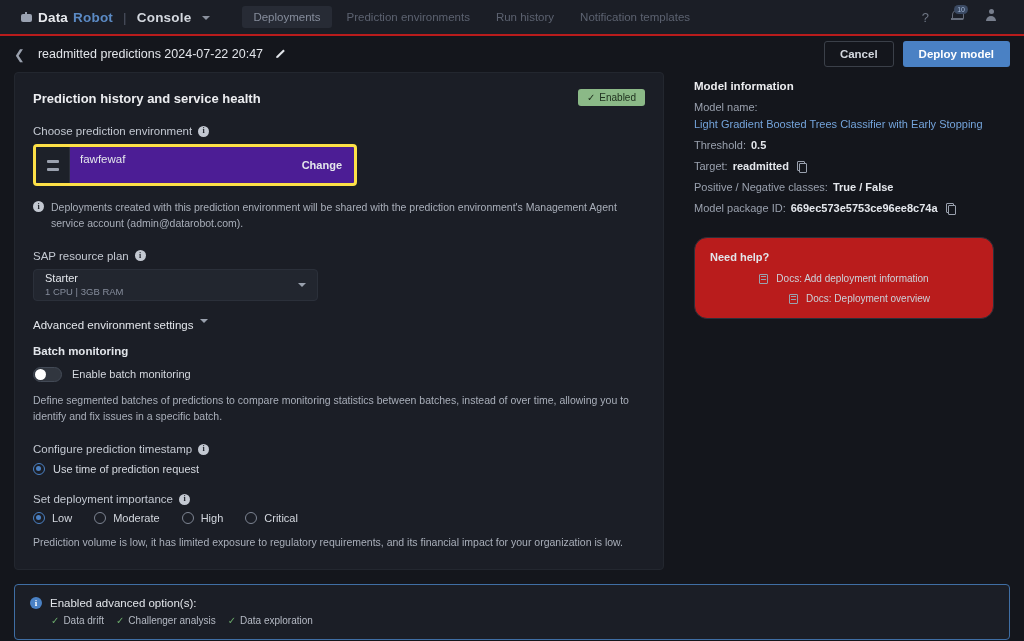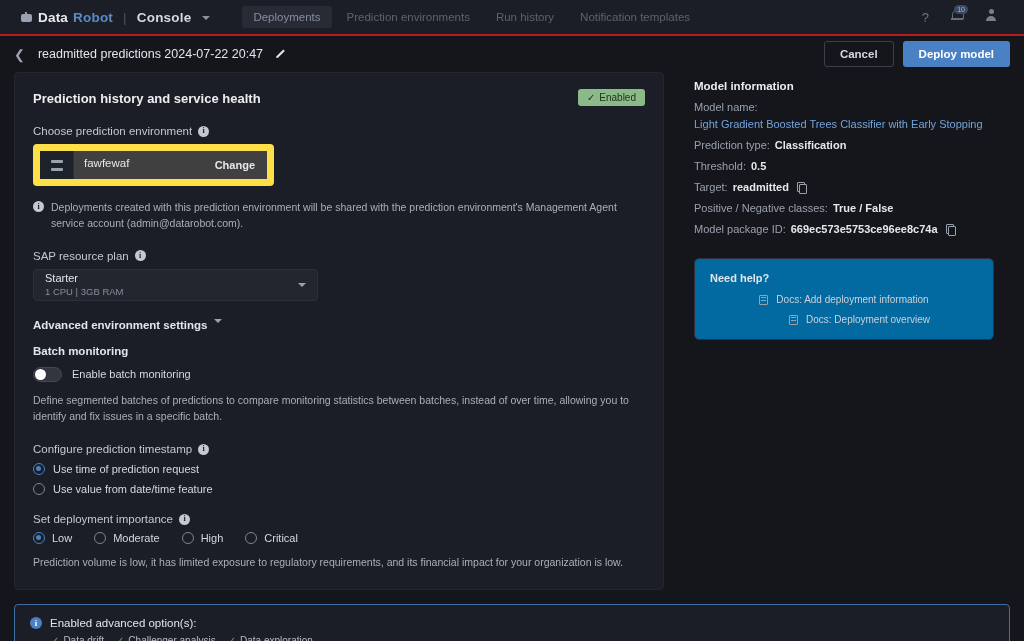--- a/index.html
+++ b/index.html
@@ -108,22 +108,22 @@
     font-size: 11.5px; color: #c3c8d1; display: flex; align-items: center; gap: 6px; margin-bottom: 7px;
   }
   .info-dot {
     width: 11px; height: 11px; border-radius: 50%; background: #c3c8d1; color: #1b1e26;
     font-size: 8px; font-weight: bold; display: inline-flex; align-items: center; justify-content: center;
     font-family: "Liberation Serif", serif; line-height: 1;
   }
 
   
   .env-card {
-    background: #404040; border: 7px solid #fde047; border-radius: 4px;
-    display: flex; align-items: stretch; height: 42px; width: 241px; overflow: hidden;
+    background: #4c1d95; border: 3px solid #fde047; border-radius: 4px;
+    display: flex; align-items: stretch; height: 42px; width: 324px; overflow: hidden;
   }
   .env-icon-box {
     width: 34px; background: #1d2129; display: flex; align-items: center; justify-content: center;
     border-right: 1px solid #2b303a;
   }
   .stack-ic { width: 12px; height: 11px; display: flex; flex-direction: column; justify-content: space-between; }
   .stack-ic span { display: block; height: 3px; background: #9aa1ae; border-radius: 1px; }
   .env-body { flex: 1; padding: 6px 0 0 10px; }
   .env-name { font-size: 11.5px; color: #e4e7ec; line-height: 1.2; }
   .env-meta { font-size: 9.5px; color: #868d9c; margin-top: 3px; }
@@ -143,21 +143,21 @@
     border-radius: 4px; display: flex; align-items: center; padding: 0 11px; cursor: pointer;
   }
   .select-box .sel-main { font-size: 11px; color: #e4e7ec; line-height: 1.25; }
   .select-box .sel-sub { font-size: 9.5px; color: #868d9c; margin-top: 1px; }
   .sel-caret {
     margin-left: auto; width: 0; height: 0; border-left: 4px solid transparent;
     border-right: 4px solid transparent; border-top: 4.5px solid #9aa1ae;
   }
 
   .section-head {
-    display: flex; align-items: flex-start; gap: 7px; font-size: 11.5px; font-weight: bold; color: #e2e5ea;
+    display: flex; align-items: flex-start; gap: 7px; font-size: 11.5px; font-weight: normal; color: #e2e5ea;
     cursor: pointer;
   }
   .section-head .chev { width: 0; height: 0; border-left: 4px solid transparent; border-right: 4px solid transparent; border-top: 4.5px solid #9aa1ae; }
 
   .sub-head { font-size: 11.5px; font-weight: bold; color: #e2e5ea; }
 
   .toggle-row { display: flex; align-items: center; gap: 10px; }
   .toggle {
     width: 29px; height: 15px; border-radius: 8px; background: #31363f; border: 1px solid #434a56;
     position: relative; cursor: pointer; flex: none;
@@ -209,22 +209,22 @@
   }
   .copy-ic:before {
     content: ""; position: absolute; left: 0; top: 0; width: 6px; height: 7.5px;
     border: 1.2px solid #9aa1ae; border-radius: 1px;
   }
   .copy-ic:after {
     content: ""; position: absolute; left: 2.5px; top: 2px; width: 6px; height: 7.5px;
     border: 1.2px solid #9aa1ae; border-radius: 1px; background: #14161c;
   }
   .help-box {
-    margin-top: 23px; border: 1px solid #2b303a; border-radius: 5px; padding: 13px 15px 14px 15px;
-    background: #0369a1;
+    margin-top: 23px; border: 1px solid #2b303a; border-radius: 13px; padding: 13px 15px 14px 15px;
+    background: #b91c1c;
   }
   .help-title { font-size: 11px; font-weight: bold; color: #e2e5ea; margin-bottom: 10px; }
   .help-link { display: flex; align-items: center; gap: 8px; font-size: 10px; color: #ccd1d9; margin-bottom: 9px; cursor: pointer; justify-content: center; }
   .help-link:last-child { margin-bottom: 0; padding-left: 31px; }
   .doc-ic {
     width: 9px; height: 10px; border: 1.2px solid #9aa1ae; border-radius: 1px; position: relative; flex: none;
   }
   .doc-ic:before {
     content: ""; position: absolute; left: 1px; top: 1.5px; width: 4.5px; height: 1.2px; background: #9aa1ae;
     box-shadow: 0 3px 0 #9aa1ae;
@@ -348,24 +348,20 @@
 
         <div class="field-label mt18">
           <span>Configure prediction timestamp</span>
           <span class="info-dot">i</span>
         </div>
 
         <div class="radio-row">
           <span class="radio on"></span>
           <span class="radio-label">Use time of prediction request</span>
         </div>
-        <div class="radio-row">
-          <span class="radio"></span>
-          <span class="radio-label">Use value from date/time feature</span>
-        </div>
 
         <div class="field-label mt18">
           <span>Set deployment importance</span>
           <span class="info-dot">i</span>
         </div>
 
         <div class="radio-row" style="margin-top:6px">
           <span class="radio-inline">
             <span class="radio on"></span>
             <span class="radio-label">Low</span>
@@ -387,24 +383,20 @@
         <div class="desc mt10">Prediction volume is low, it has limited exposure to regulatory requirements, and its financial impact for your organization is low.</div>
       </div>
     </div>
 
     <div class="right-col">
       <div class="rc-title">Model information</div>
 
       <div class="rc-row">
         <span>Model name:</span>
         <span class="rc-link">Light Gradient Boosted Trees Classifier with Early Stopping</span>
-      </div>
-      <div class="rc-row">
-        <span>Prediction type:</span>
-        <span class="rc-val">Classification</span>
       </div>
       <div class="rc-row">
         <span>Threshold:</span>
         <span class="rc-val">0.5</span>
       </div>
       <div class="rc-row">
         <span>Target:</span>
         <span class="rc-val">readmitted</span>
         <span class="copy-ic"></span>
       </div>

